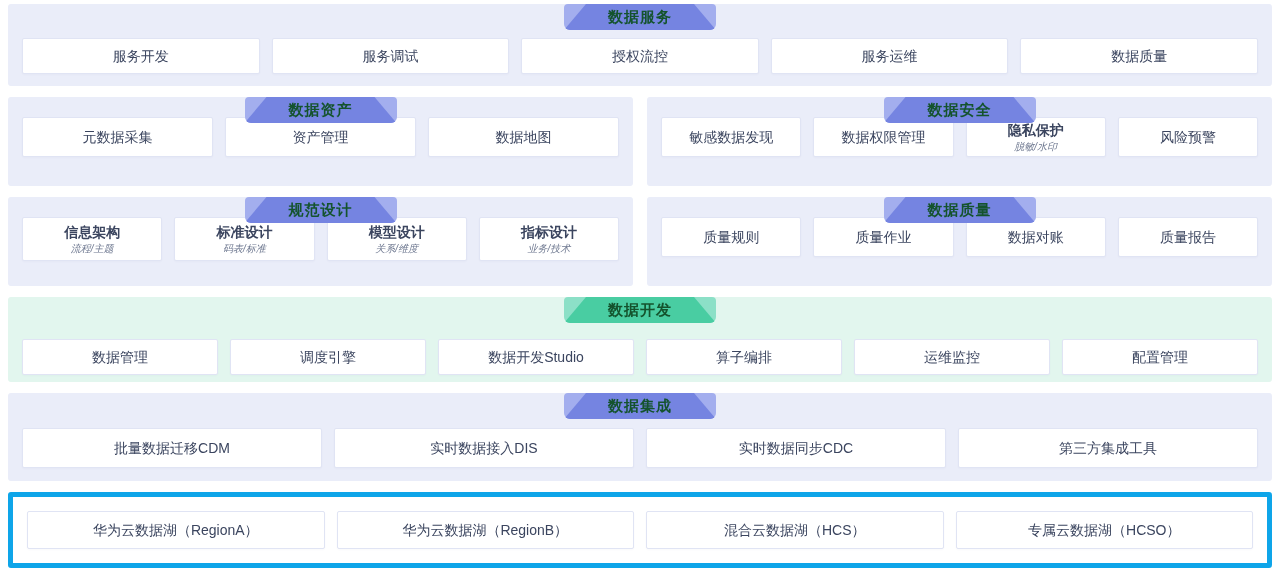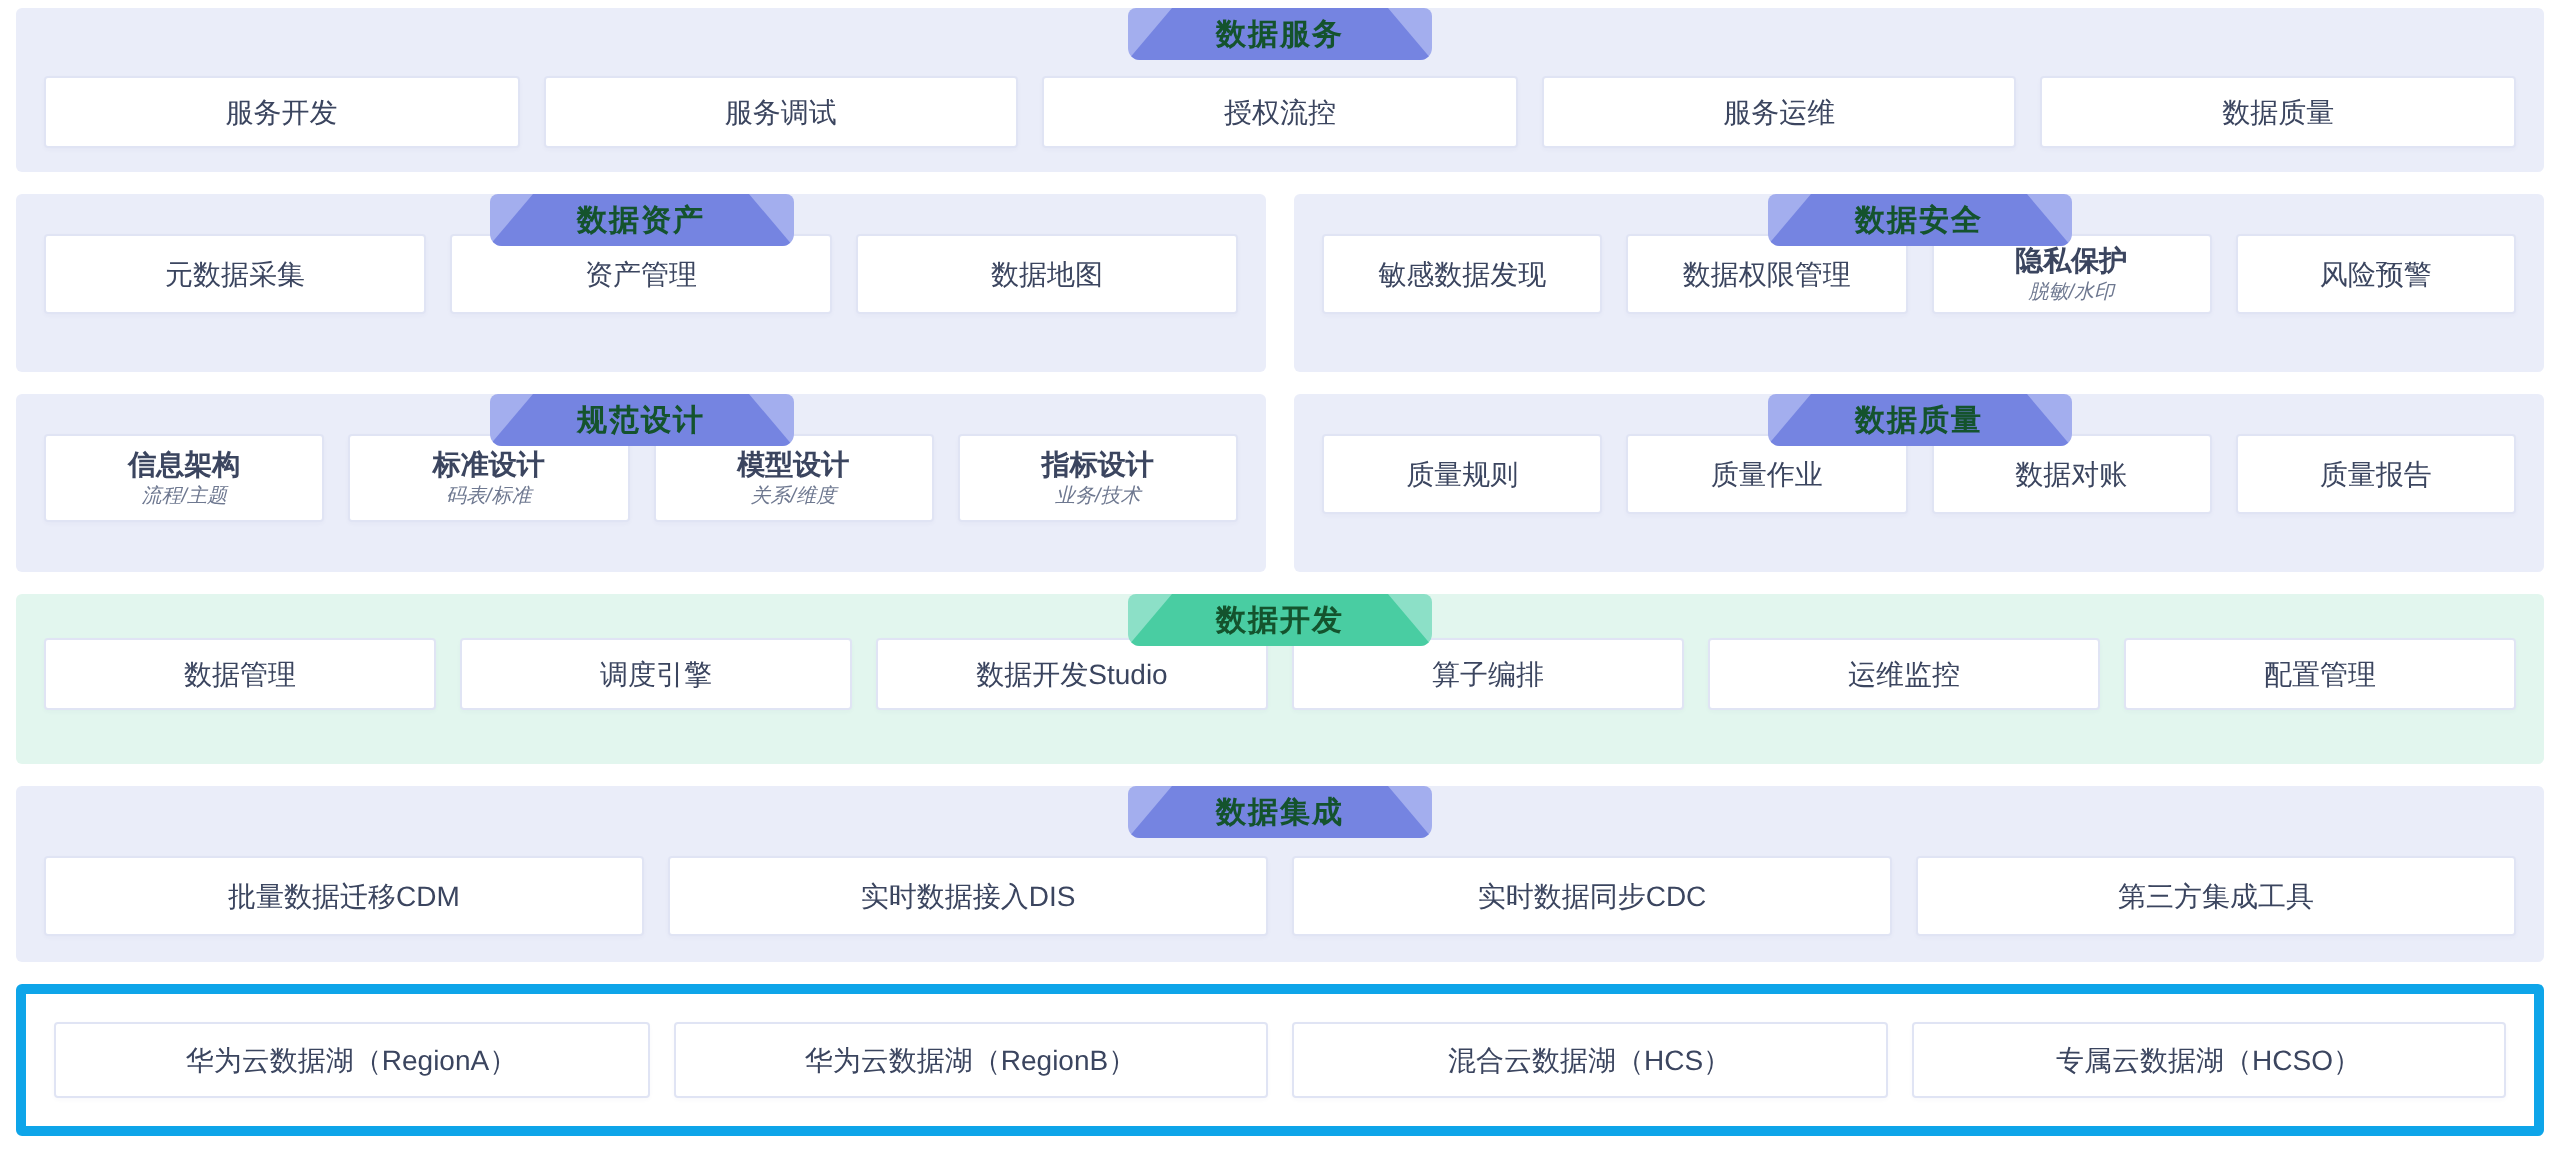--- a/index.html
+++ b/index.html
@@ -22,21 +22,21 @@
   .page{display:flex;flex-direction:column;gap:11px;}
   .row{display:flex;gap:14px;}
   .half{flex:1;}
   .band{position:relative;border-radius:3px;}
   .lav{background:var(--lav);}
   .greenbg{background:var(--greenbg);}
   .plain{background:#fff;border:5px solid #0ea5e9;}
 
   .b1{height:82px;padding:34px 14px 0;}
   .b2{height:89px;padding:20px 14px 0;}
-  .b4{height:85px;padding:22px 14px 0;}
+  .b4{height:85px;padding:42px 14px 0;}
   .b5{height:88px;padding:35px 14px 0;}
   .b6{height:76px;display:flex;align-items:center;padding:0 14px;}
 
   .boxes{display:flex;gap:12px;width:100%;height:36px;}
   .boxes.h40{height:40px;}
   .boxes.h44{height:44px;}
   .boxes.h38{height:38px;}
 
   .box{
     flex:1;background:#fff;border:1px solid var(--boxborder);border-radius:2px;

